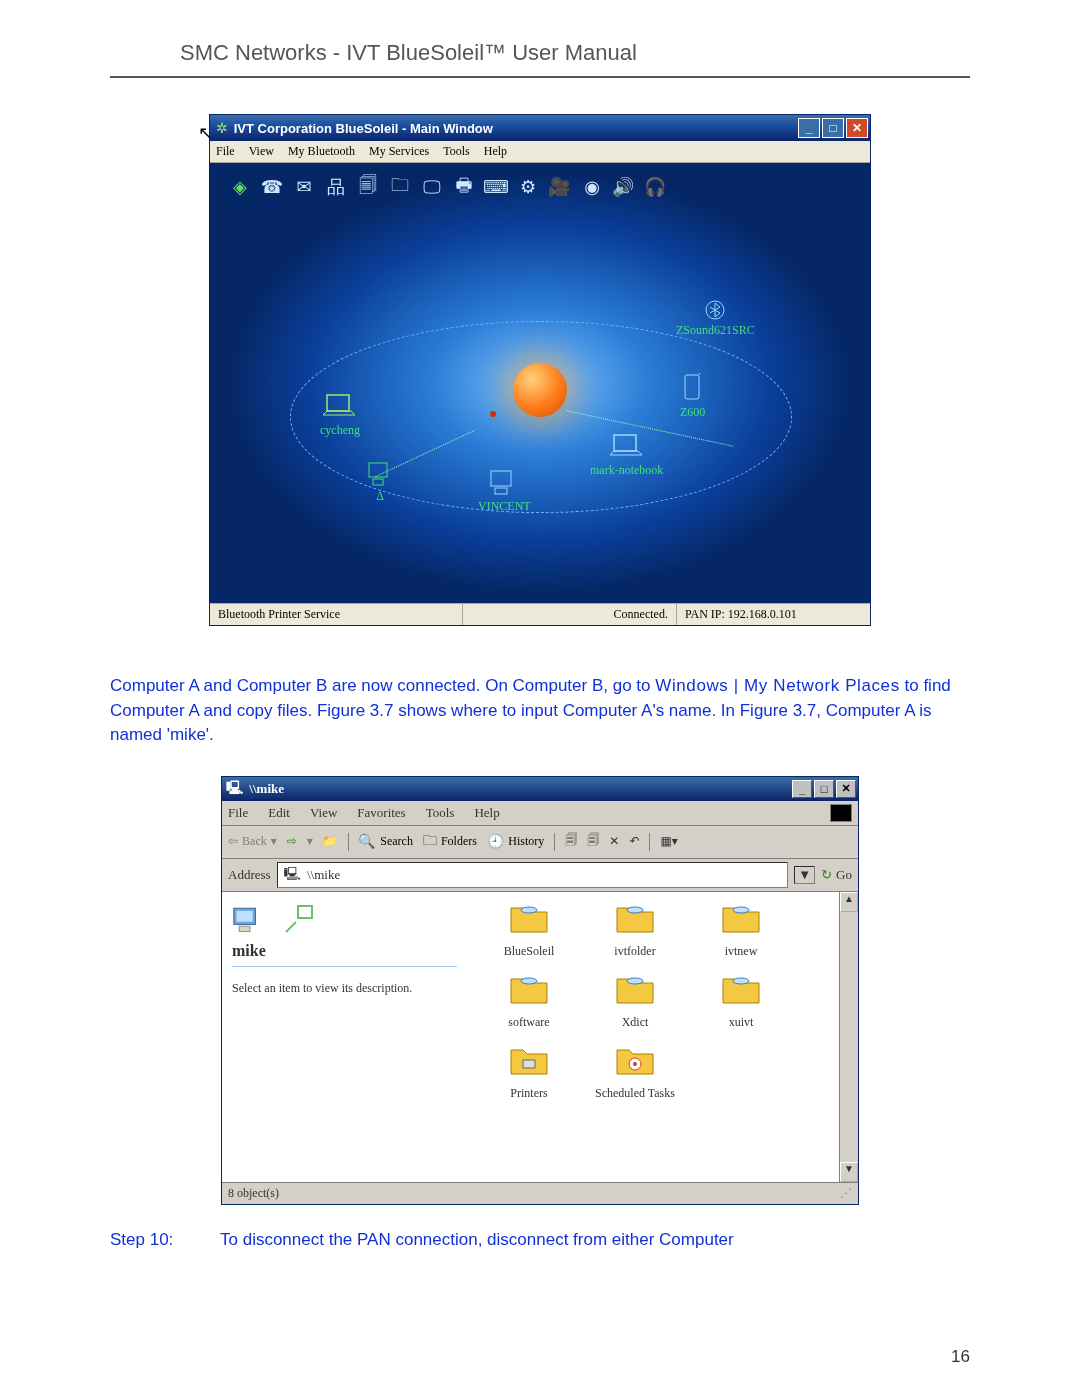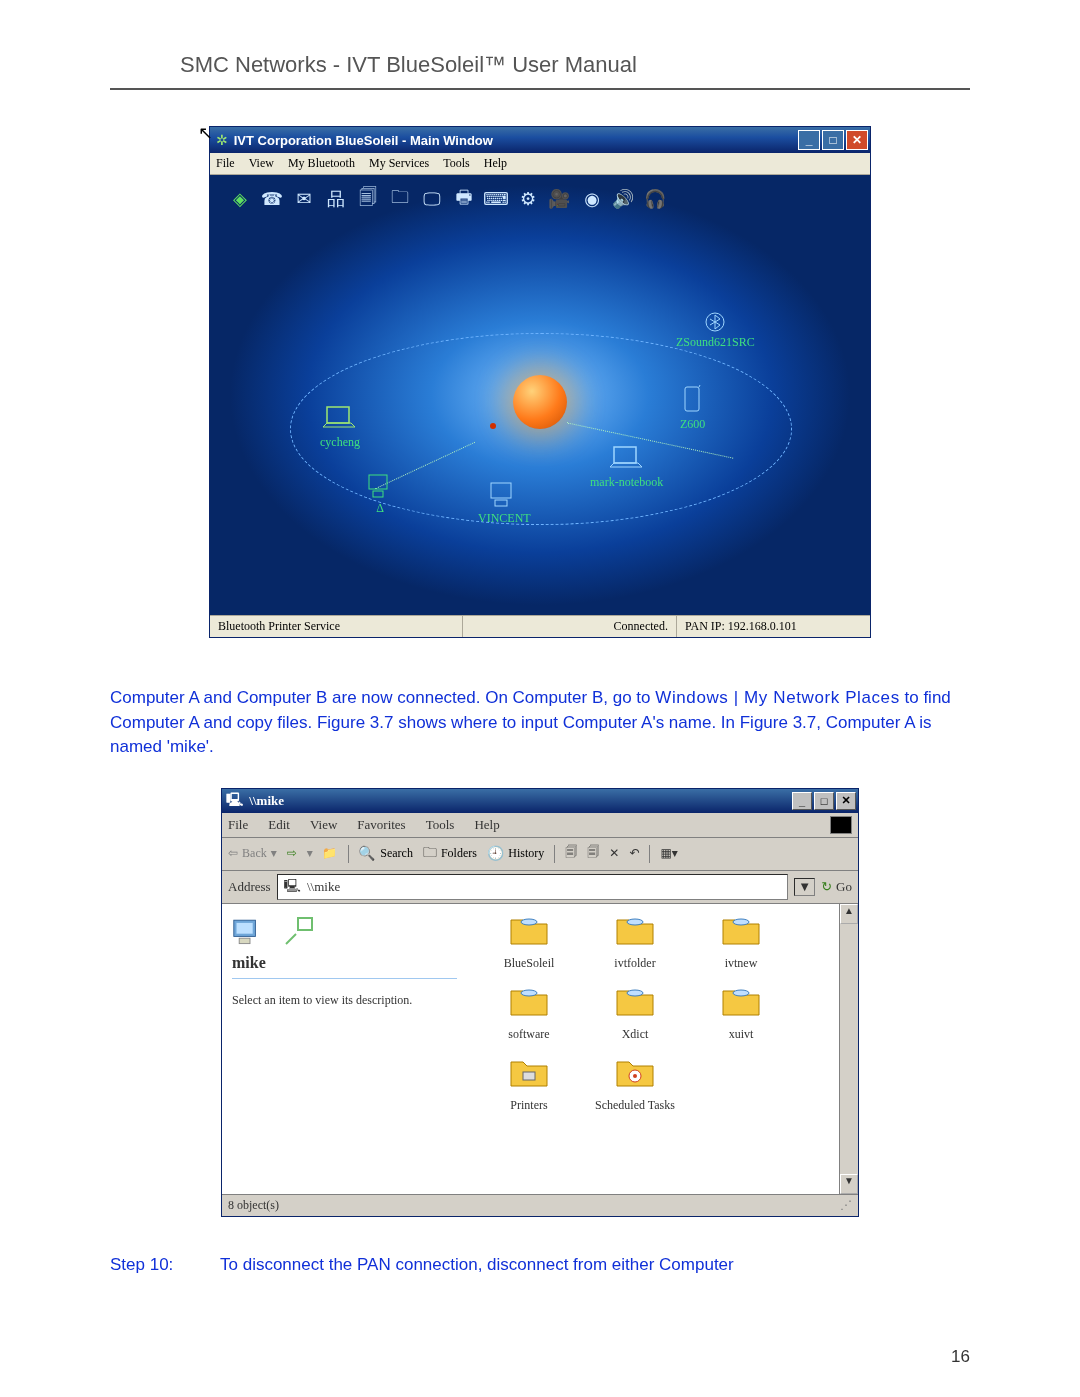--- a/index.html
+++ b/index.html
@@ -1,16 +1,16 @@
 <!DOCTYPE html>
 <html><head>
 <meta charset="utf-8">
 <style>
   html,body{margin:0;padding:0;background:#fff;font-family:Verdana,Geneva,sans-serif;color:#333}
-  .page{width:1080px;height:1397px;margin:0 auto;position:relative;box-sizing:border-box;padding:52px 110px 0 110px}
+  .page{width:1080px;height:1397px;margin:0 auto;position:relative;box-sizing:border-box;padding:40px 110px 0 110px}
   .page-header{font-size:22px;color:#555;padding:0 0 10px 70px;border-bottom:2px solid #555}
   .fig-wrap{margin-top:36px;display:flex;flex-direction:column;align-items:center}
   .bs-win{width:660px;border:1px solid #0a246a}
   .bs-title{height:26px;background:linear-gradient(#3a6ea5,#1b4ea0 40%,#0a246a);display:flex;align-items:center;justify-content:space-between;padding:0 2px 0 6px}
   .bs-title-left{display:flex;align-items:center;gap:6px}
   .bt-ico{color:#9fe870;font-size:14px}
   .bs-title-txt{color:#fff;font:bold 13px Tahoma,sans-serif}
   .bs-title-btns{display:flex;gap:2px}
   .tb{width:20px;height:18px;border:1px solid #fff;display:flex;align-items:center;justify-content:center;font:bold 12px Arial;color:#fff}
   .tb.min{background:#3a6ea5}
@@ -299,19 +299,19 @@
             </div>
         </div>
       </div>
       <div class="exp-status">
         <span>8 object(s)</span>
         <span class="resize">⋰</span>
       </div>
     </div>
   </div>
 
-  <div class="step-block" style="margin-top:36px">
+  <div class="step-block" style="margin-top:23px">
     <div class="step-num">Step 10:</div>
     <div class="step-txt">To disconnect the PAN connection, disconnect from either Computer</div>
   </div>
 
   <div class="page-num">16</div>
 </div>
 
 </body></html>

